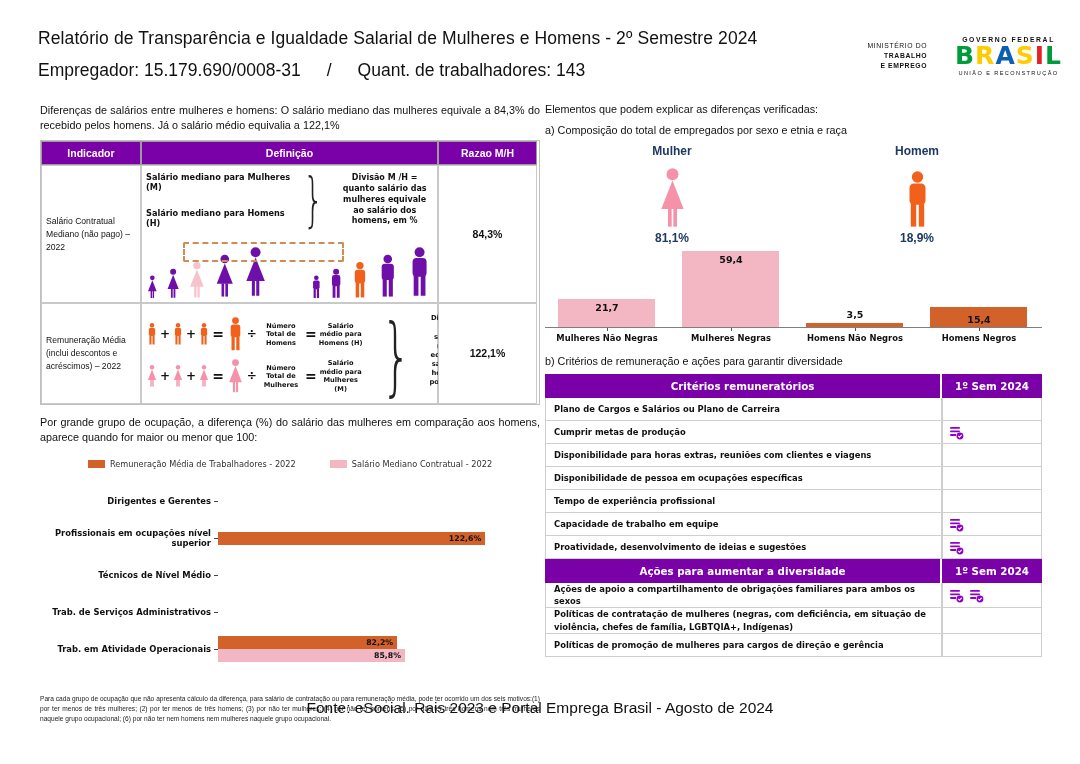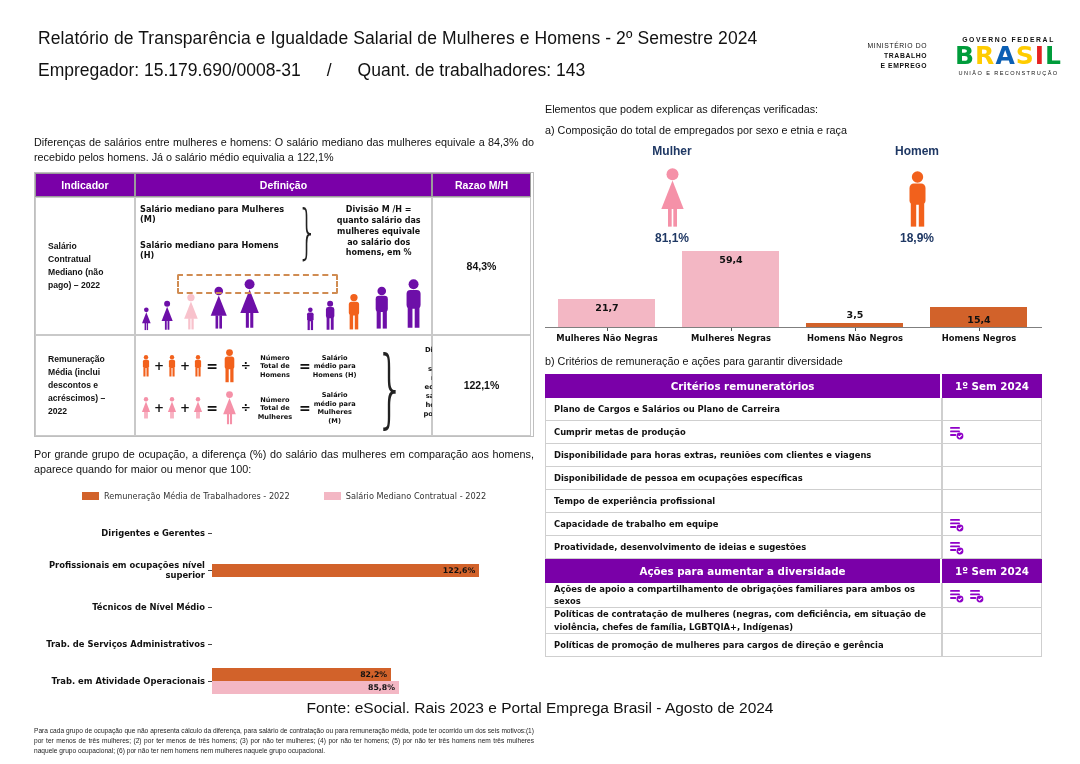--- a/index.html
+++ b/index.html
@@ -24,34 +24,34 @@
 
   .logo-block { position:absolute; right:18px; top:36px; display:flex; align-items:center; gap:28px; }
   .ministry { text-align:right; font-size:6.8px; letter-spacing:0.6px; line-height:1.5; color:#111; }
   .ministry .m-bold { font-weight:bold; }
   .gov-logo { text-align:center; }
   .gov-label { font-size:6.8px; font-weight:bold; letter-spacing:1.6px; color:#111; }
   .brasil { font-size:25px; font-weight:900; letter-spacing:1px; line-height:1.05; font-family:"DejaVu Sans", sans-serif; }
   .gov-tagline { font-size:5.6px; letter-spacing:1.4px; color:#111; margin-top:1px; }
 
   
-  .left-col  { position:absolute; left:34px;  top:103px; width:500px;margin-top:32px; }
+  .left-col  { position:absolute; left:40px;  top:103px; width:500px; }
   .right-col { position:absolute; left:545px; top:103px; width:497px; }
 
   .para { font-size:10.8px; line-height:1.4; text-align:justify; color:#111; }
 
   
   .ind-table { margin-top:7px; border:1px solid #bfbfbf; }
   .ind-row { display:grid; grid-template-columns:100px 297px 99px; }
   .ind-cell { border:1px solid #c9c9c9; background:#fff; }
   .ind-head .ind-cell {
     background:#7a00a8; color:#fff; font-weight:bold; font-size:10.5px;
     text-align:center; padding:5px 2px; border-color:#9b9b9b;
   }
-  .ind-label { font-size:8.6px; font-weight:bold; padding:8px 12px; display:flex; align-items:center; line-height:1.5; }
+  .ind-label { font-size:8.6px; font-weight:normal; padding:8px 4px; display:flex; align-items:center; line-height:1.5; }
   .ind-ratio { font-size:10.5px; font-weight:bold; display:flex; align-items:center; justify-content:center; }
   .def-cell { padding:6px 4px 2px 4px; }
 
   .def-top { display:flex; align-items:center; justify-content:center; gap:4px; }
   .def-lines { display:flex; flex-direction:column; gap:16px; }
   .def-line { font-size:8.2px; font-weight:bold; font-family:"DejaVu Sans",sans-serif; }
   .brace { font-size:58px; line-height:0.9; transform:scaleX(0.55); font-weight:200; font-family:"DejaVu Sans", sans-serif; color:#222; }
   .brace.big { font-size:86px; }
   .def-explain { width:108px; font-size:8px; font-weight:bold; text-align:center; line-height:1.35; font-family:"DejaVu Sans",sans-serif; }
 

